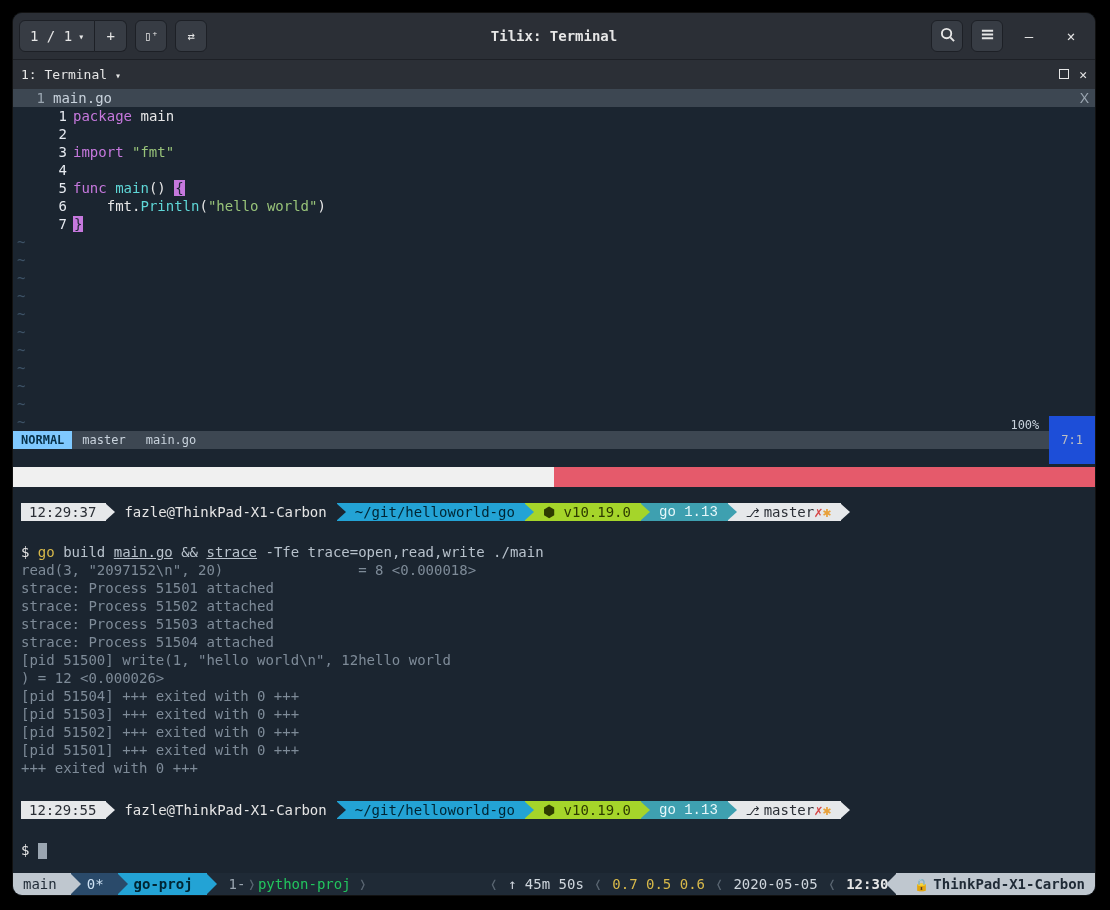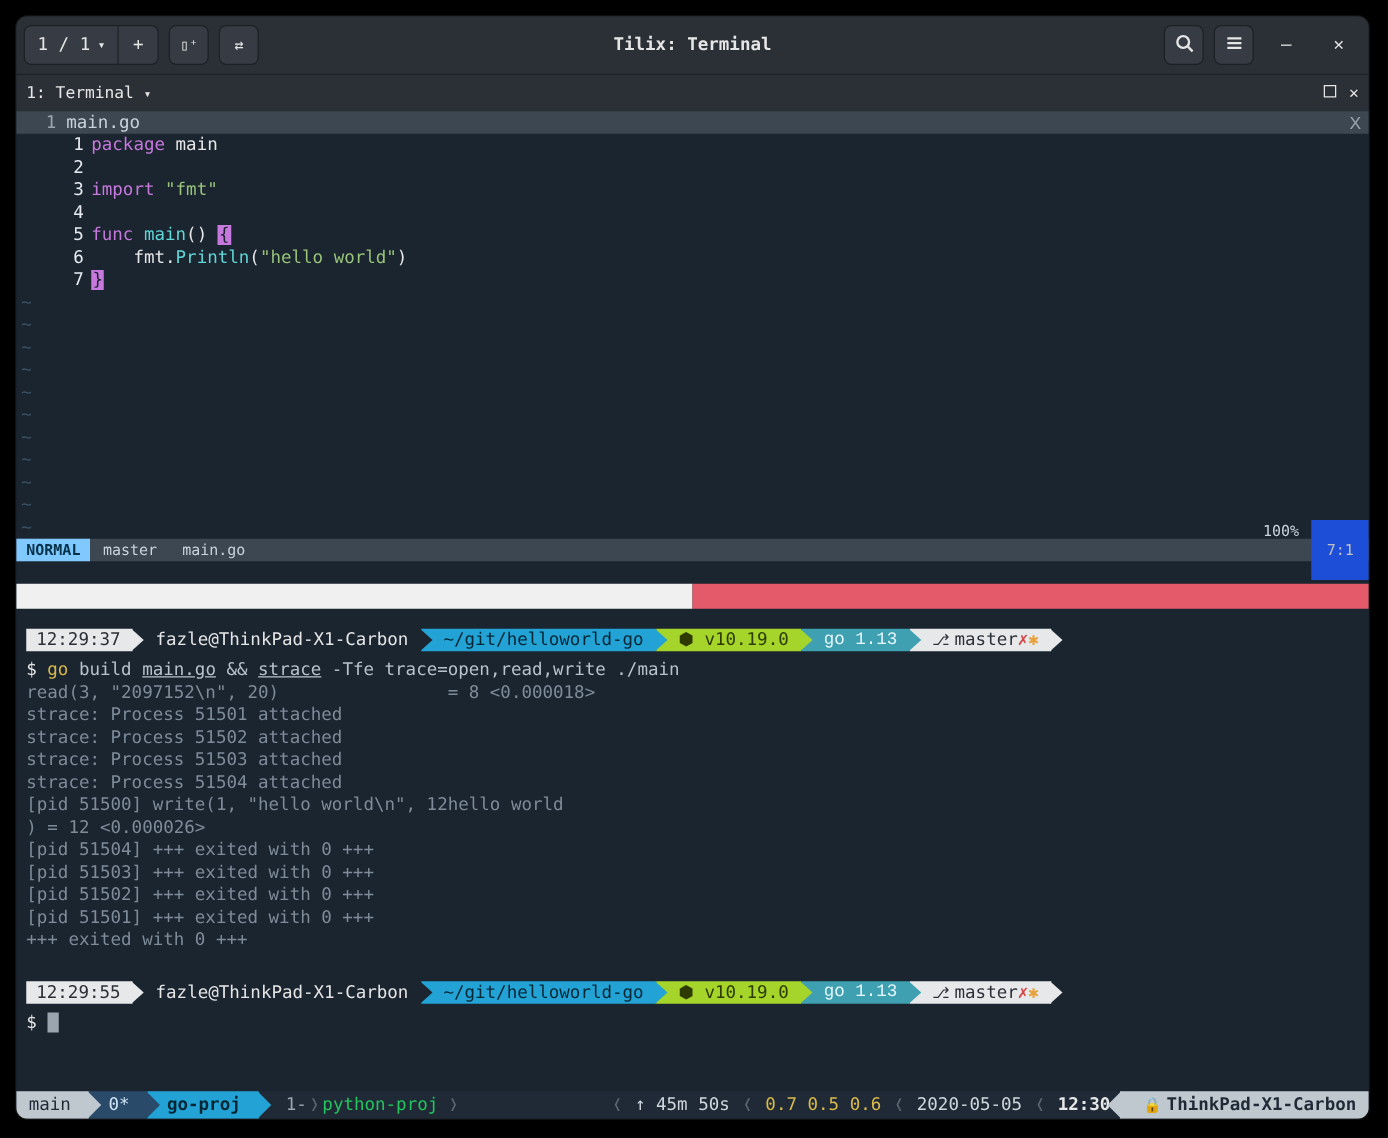--- a/index.html
+++ b/index.html
@@ -40,21 +40,21 @@
   .mode { background: #7fc9ff; color: #08324a; font-weight: bold; padding: 0 8px; height: 100%; display: flex; align-items: center; }
   .vss { padding: 0 10px; color: #c8d2dc; }
   .vssr { margin-left: auto; display: flex; }
   .vssr .pos { background: #1d4ed8; padding: 15px 12px; text-align: center; }
   
   .tmuxsep { height: 20px; display: flex; }
   .tmuxsep .l { width: 50%; background: #f0f0f0; }
   .tmuxsep .r { width: 50%; background: #e55a6b; }
   
   .shell { padding: 10px 8px 0 8px; line-height: 18px; }
-  .powerline { display: flex; align-items: center; height: 30px; margin-bottom: 0; font-size: 14px; }
+  .powerline { display: flex; align-items: center; height: 30px; margin-bottom: 16px; font-size: 14px; }
   .seg { position: relative; height: 18px; display: flex; align-items: center; padding: 0 10px 0 18px; white-space: nowrap; }
   .seg:first-child { padding-left: 8px; }
   .arrow { position: absolute; right: -9px; top: 0; width: 0; height: 0; border-top: 9px solid transparent; border-bottom: 9px solid transparent; z-index: 2; }
   .seg.white { background: #e6e8ea; color: #2b2f36; }
   .seg.white .arrow { border-left: 10px solid #e6e8ea; }
   .seg.bg { background: transparent; color: #e5e5e5; padding-left: 18px; justify-content: flex-end; }
   .seg.bg .arrow { border-left: 10px solid #1b2530; }
   .seg.blue { background: #23a3d5; color: #002533; }
   .seg.blue .arrow { border-left: 10px solid #23a3d5; }
   .seg.green { background: #a5d52a; color: #2e3b00; }

